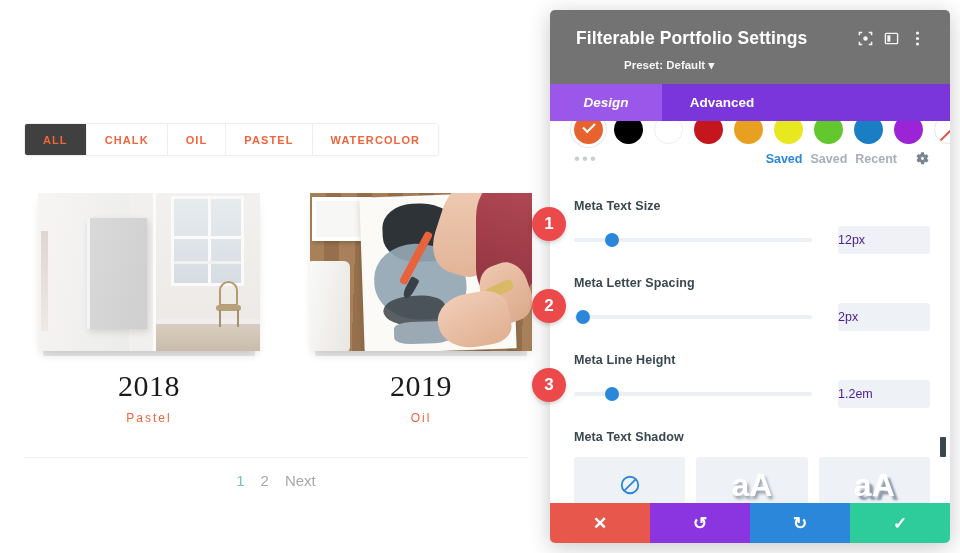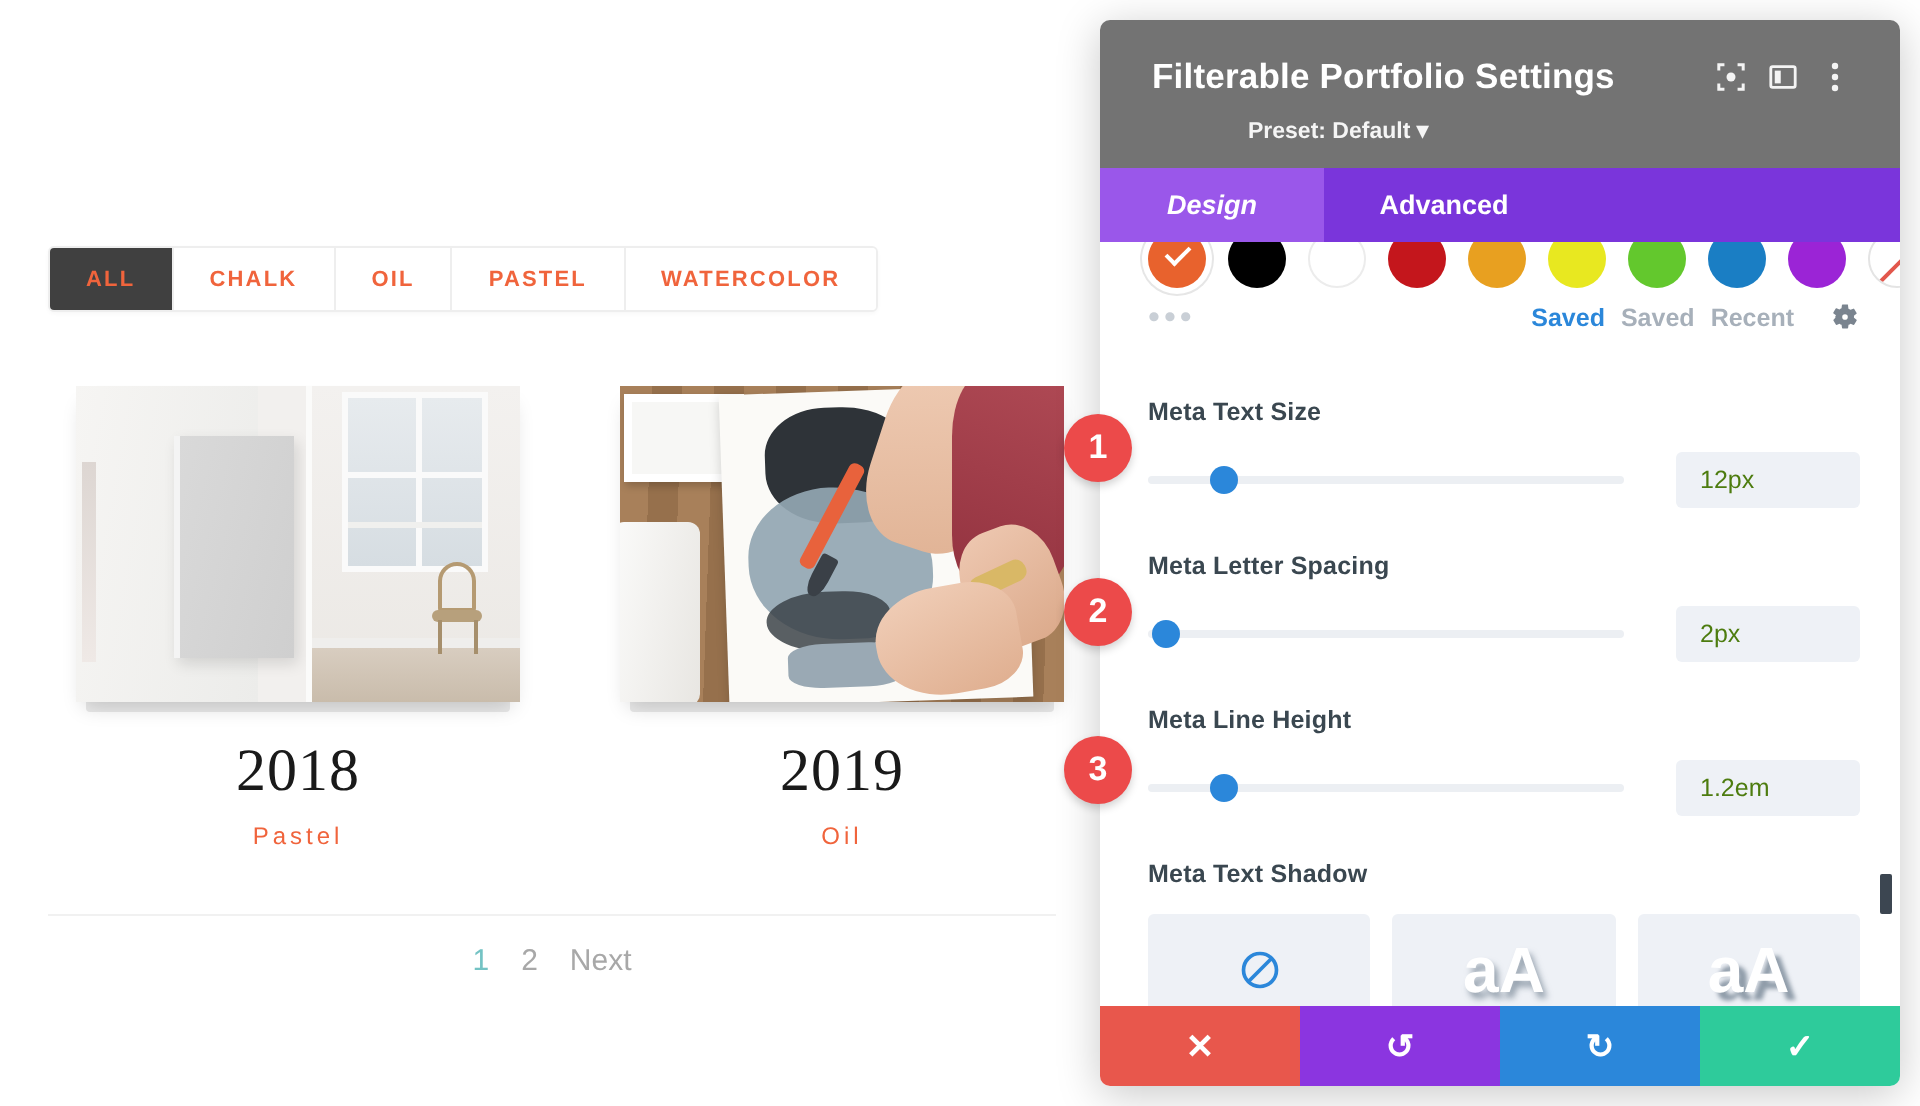--- a/index.html
+++ b/index.html
@@ -200,22 +200,22 @@
   .field-label { font-size: 12.5px; font-weight: bold; color: #3a4750; letter-spacing: .1px; }
   .field-row { display: flex; align-items: center; margin-top: 13px; }
   .slider { position: relative; flex: 1 1 auto; height: 18px; margin-right: 26px; }
   .slider-track { position: absolute; left: 0; right: 0; top: 7px; height: 4px;
                   background: #eceff3; border-radius: 2px; }
   .slider-knob { position: absolute; top: 2px; width: 14px; height: 14px; border-radius: 50%;
                  background: #2b87da; cursor: pointer; }
   .num-input {
     width: 92px; height: 28px; flex: 0 0 auto;
     background: #eef1f6; border: none; border-radius: 3px;
-    font-size: 12.5px; color: #4d7c0f;
-    display: flex; align-items: center; padding-left: 12px;
+    font-size: 12.5px; color: #4c1d95;
+    display: flex; align-items: center; 
     font-family: "Liberation Sans", sans-serif;
   }
 
   #shadow-row { display: flex; gap: 11px; margin-top: 13px; }
   .shadow-btn {
     flex: 1 1 0; height: 56px; background: #eef1f6; border-radius: 3px;
     display: flex; align-items: center; justify-content: center; cursor: pointer;
   }
   .shadow-aA { font-size: 32px; font-weight: bold; color: #fff; }
   .shadow-aA.s1 { text-shadow: 2px 3px 3px rgba(120,135,150,.75); }

